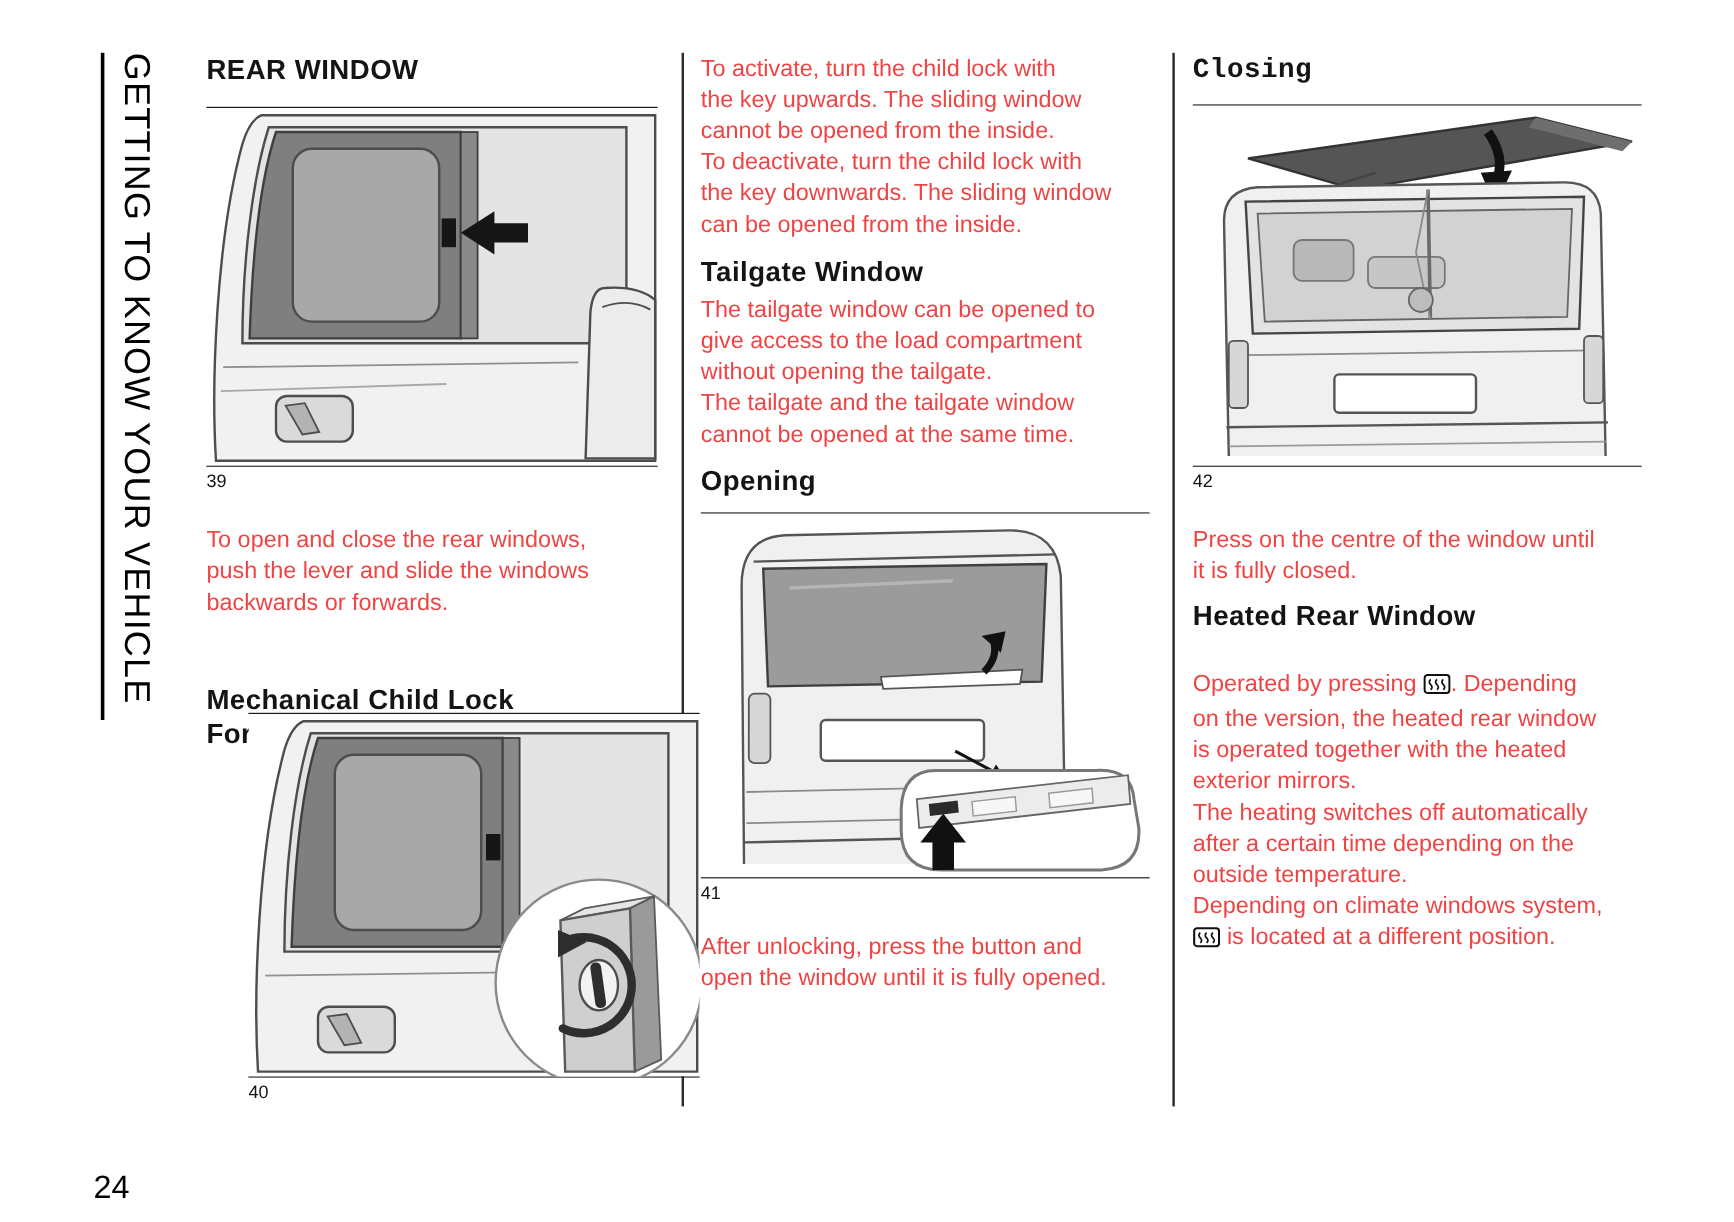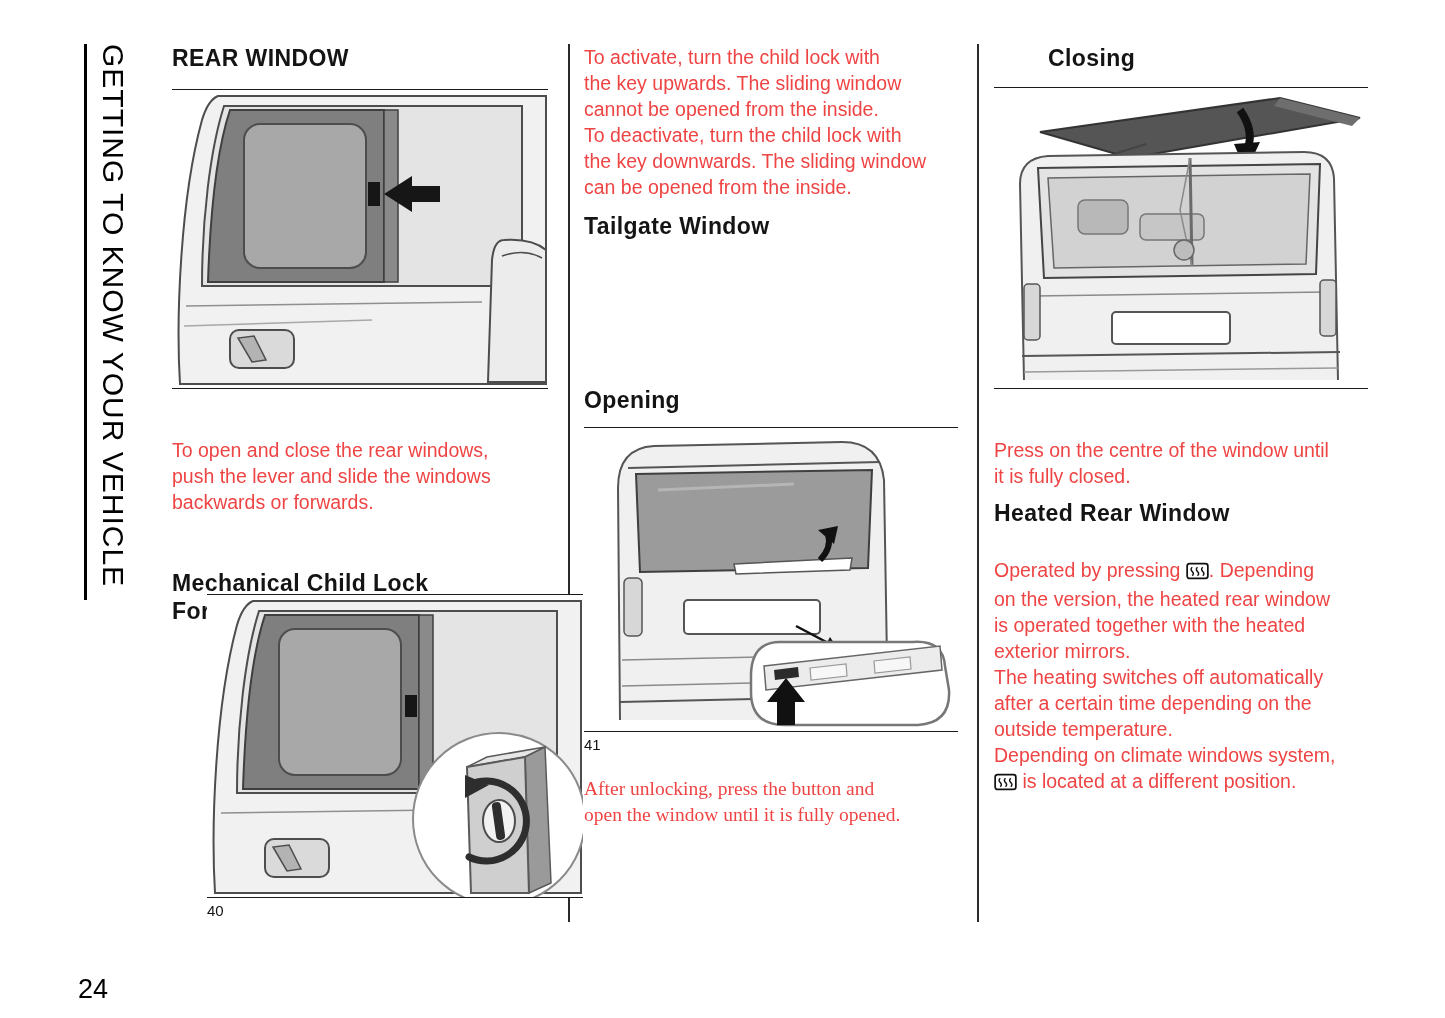--- a/index.html
+++ b/index.html
@@ -41,20 +41,21 @@
         <path d="M 332 150 Q 322 150 320 170 L 316 292 L 374 292 L 374 160 Q 360 148 332 150 Z" fill="#ececec" stroke="#4d4d4d" stroke-width="2"></path>
         <path d="M 330 166 Q 352 158 370 168" fill="none" stroke="#4d4d4d" stroke-width="1.5"></path>
         <path d="M 14 216 L 310 212" stroke="#8f8f8f" stroke-width="1.5" fill="none"></path>
         <path d="M 12 236 L 200 230" stroke="#a8a8a8" stroke-width="1.5" fill="none"></path>
         <rect x="58" y="240" width="64" height="38" rx="9" fill="#dadada" stroke="#4d4d4d" stroke-width="2"></rect>
         <path d="M 66 248 l 14 24 l 14 -2 l -12 -24 z" fill="#b3b3b3" stroke="#4d4d4d" stroke-width="1.5"></path>
         <rect x="196" y="92" width="12" height="24" fill="#161616"></rect>
         <polygon points="212,104 240,86 240,96 268,96 268,112 240,112 240,122" fill="#161616"></polygon>
       </svg>
     </div>
+    <div class="fig-num">39</div>
   </div>
 
   <div class="abs body" style="left:172px;top:437px;width:382px;">To open and close the rear windows,
 push the lever and slide the windows
 backwards or forwards.</div>
 
   <div class="abs heading" style="left:172px;top:524px;width:380px;margin-top:45px;">Mechanical Child Lock
 For Rear Windows</div>
 
   <div class="abs" style="left:172px;top:594px;width:376px;margin-left:35px;">
@@ -85,20 +86,25 @@
 
   <div class="abs body" style="left:584px;top:44px;width:382px;">To activate, turn the child lock with
 the key upwards. The sliding window
 cannot be opened from the inside.
 To deactivate, turn the child lock with
 the key downwards. The sliding window
 can be opened from the inside.</div>
 
   <div class="abs heading" style="left:584px;top:212px;width:380px;">Tailgate Window</div>
 
+  <div class="abs body" style="left:584px;top:245px;width:382px;">The tailgate window can be opened to
+give access to the load compartment
+without opening the tailgate.
+The tailgate and the tailgate window
+cannot be opened at the same time.</div>
 
   <div class="abs heading" style="left:584px;top:386px;width:380px;">Opening</div>
 
   <div class="abs" style="left:584px;top:427px;width:374px;">
     <div class="fig-canvas">
       <svg width="374" height="303" viewBox="0 0 374 303">
         <rect width="374" height="303" fill="#ffffff"></rect>
         <path d="M 36 292 L 34 60 Q 34 20 70 18 L 258 14 Q 296 14 300 52 L 304 292" fill="#f0f0f0" stroke="#555" stroke-width="2"></path>
         <path d="M 44 40 L 296 34" stroke="#555" stroke-width="2" fill="none"></path>
         <path d="M 52 46 L 288 42 L 284 140 L 56 144 Z" fill="#9b9b9b" stroke="#3f3f3f" stroke-width="2"></path>
@@ -117,24 +123,24 @@
         <polygon points="180,238 356,218 358,242 182,262" fill="#ececec" stroke="#666" stroke-width="1.5"></polygon>
         <polygon points="190,242 214,239 215,249 191,252" fill="#2b2b2b"></polygon>
         <polygon points="226,240 262,236 263,248 227,252" fill="#f7f7f7" stroke="#999" stroke-width="1.2"></polygon>
         <polygon points="290,233 326,229 327,241 291,245" fill="#f7f7f7" stroke="#999" stroke-width="1.2"></polygon>
         <polygon points="202,250 221,274 211,274 211,297 193,297 193,274 183,274" fill="#111"></polygon>
       </svg>
     </div>
     <div class="fig-num">41</div>
   </div>
 
-  <div class="abs body" style="left:584px;top:776px;width:382px;font-family:Liberation Serif, serif;">After unlocking, press the button and
+  <div class="abs body" style="left:584px;top:776px;width:382px;">After unlocking, press the button and
 open the window until it is fully opened.</div>
 
-  <div class="abs heading" style="left:1048px;top:44px;width:380px;">Closing</div>
+  <div class="abs heading" style="left:994px;top:44px;width:380px;font-family:Liberation Mono, monospace;">Closing</div>
 
   <div class="abs" style="left:994px;top:87px;width:374px;">
     <div class="fig-canvas">
       <svg width="374" height="300" viewBox="0 0 374 300">
         <rect width="374" height="300" fill="#ffffff"></rect>
         <polygon points="46,44 286,10 366,30 136,70" fill="#555555" stroke="#333" stroke-width="2"></polygon>
         <polygon points="286,10 366,30 358,38 280,18" fill="#6e6e6e"></polygon>
         <path d="M 246 22 Q 260 42 254 60" fill="none" stroke="#111" stroke-width="8"></path>
         <polygon points="240,56 266,54 252,84" fill="#111"></polygon>
         <path d="M 30 292 L 26 96 Q 26 70 54 68 L 310 64 Q 338 64 340 90 L 344 292" fill="#f0f0f0" stroke="#555" stroke-width="2"></path>
@@ -147,20 +153,21 @@
         <circle cx="190" cy="162" r="10" fill="#bdbdbd" stroke="#666" stroke-width="1.5"></circle>
         <path d="M 40 208 L 334 204" stroke="#8a8a8a" stroke-width="1.5"></path>
         <rect x="118" y="224" width="118" height="32" rx="4" fill="#ffffff" stroke="#555" stroke-width="2"></rect>
         <rect x="30" y="196" width="16" height="56" rx="4" fill="#d7d7d7" stroke="#555" stroke-width="1.5"></rect>
         <rect x="326" y="192" width="16" height="56" rx="4" fill="#d7d7d7" stroke="#555" stroke-width="1.5"></rect>
         <path d="M 28 268 L 346 264" stroke="#555" stroke-width="2"></path>
         <path d="M 30 284 L 344 280" stroke="#999" stroke-width="1.5"></path>
         <path d="M 120 66 L 152 56" stroke="#444" stroke-width="2"></path>
       </svg>
     </div>
+    <div class="fig-num">42</div>
   </div>
 
   <div class="abs body" style="left:994px;top:437px;width:384px;">Press on the centre of the window until
 it is fully closed.</div>
 
   <div class="abs heading" style="left:994px;top:499px;width:380px;">Heated Rear Window</div>
 
   <div class="abs body" style="left:994px;top:531px;width:386px;">
     <span>Operated by pressing </span><span class="hw-icon"><svg width="23" height="18" viewBox="0 0 24 18">
           <rect x="1.2" y="1.2" width="21.6" height="15.6" rx="2.5" fill="none" stroke="#111" stroke-width="1.8"></rect>

